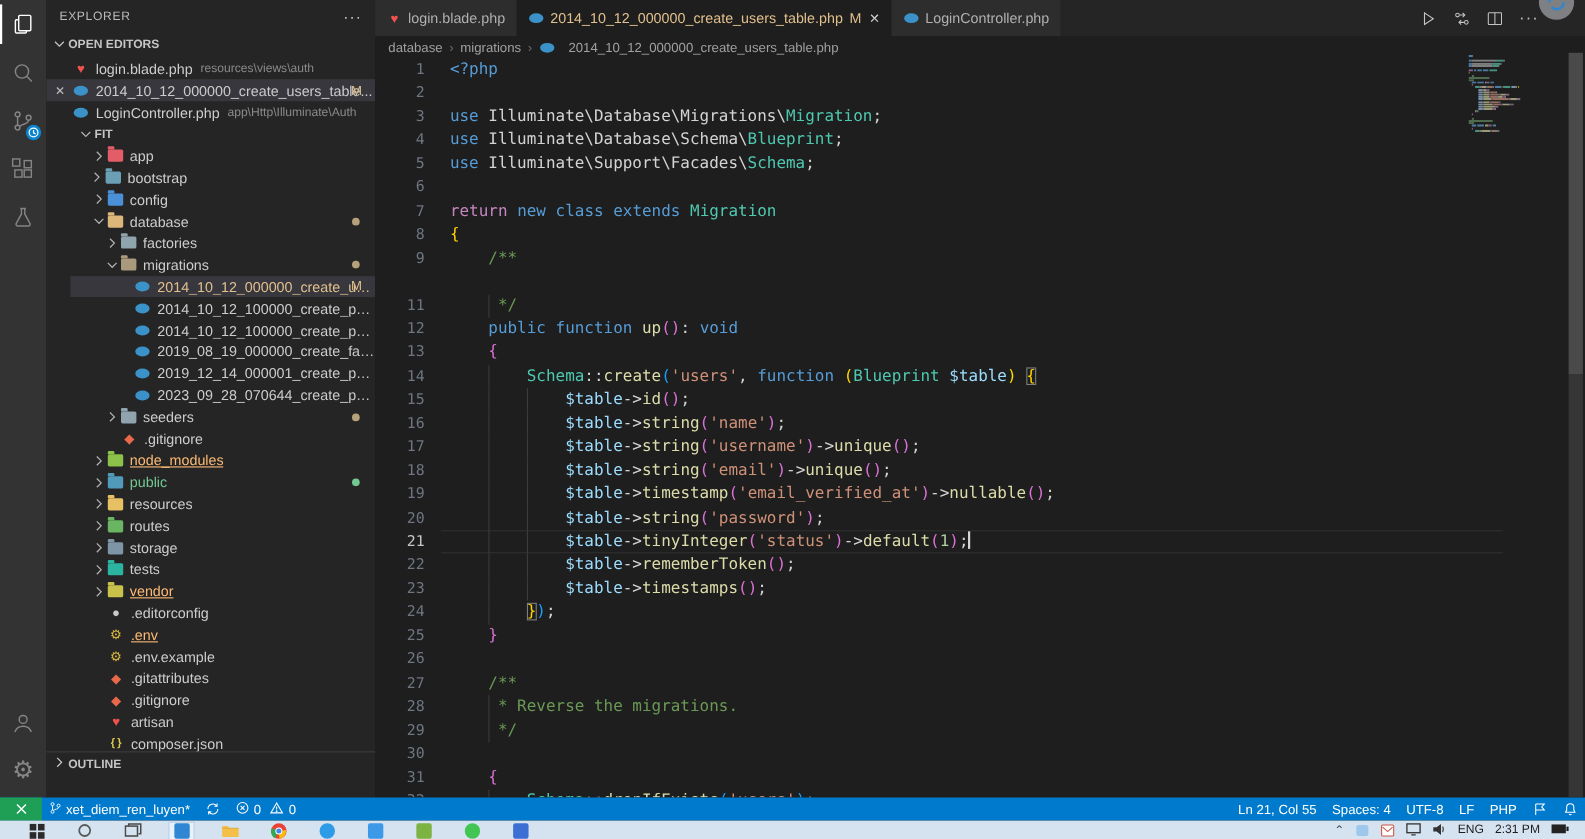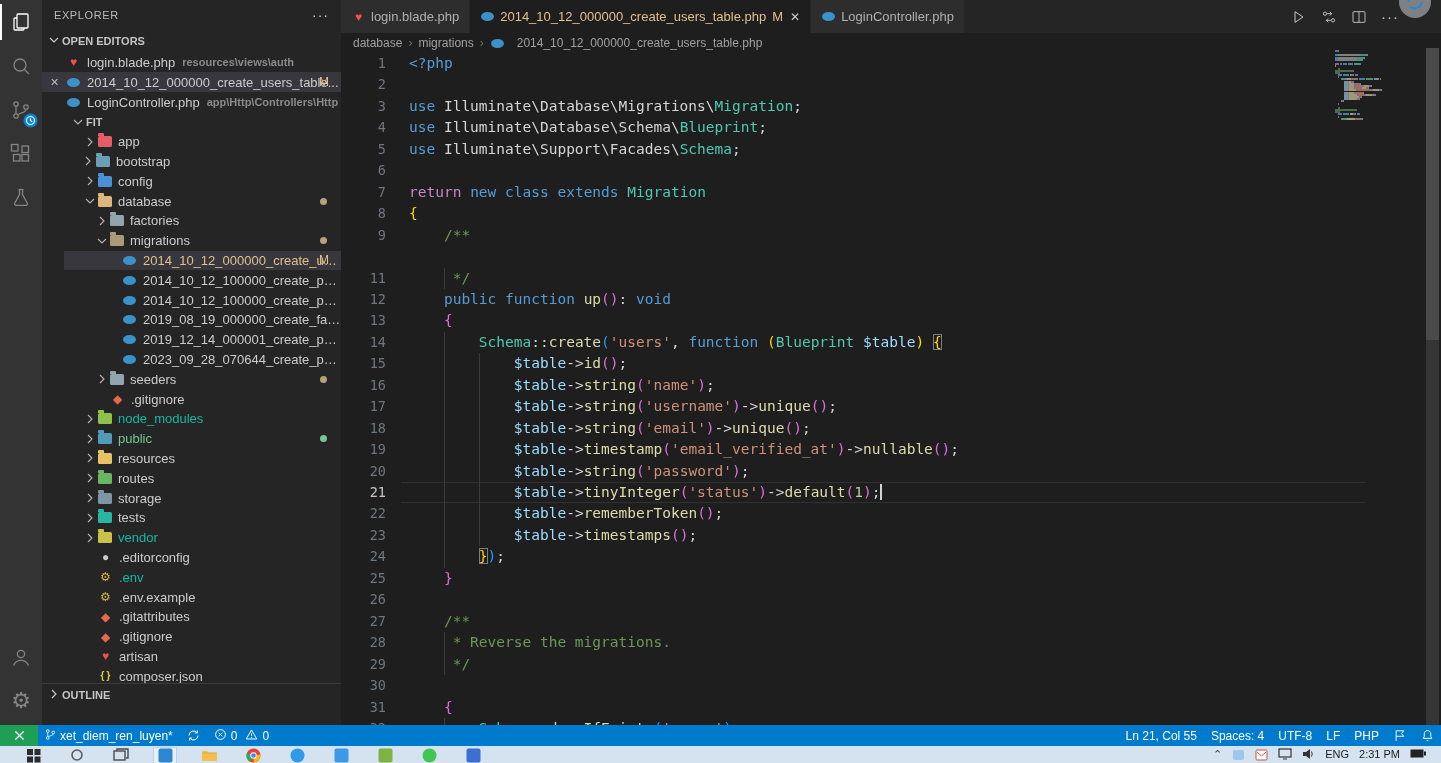--- a/index.html
+++ b/index.html
@@ -17,29 +17,29 @@
 
   
   .sidebar { position:absolute; left:42px; top:0; width:299px; height:725px; background:#252526; color:#cccccc; font-size:13px; overflow:hidden; }
   .sb-title { height:30px; display:flex; align-items:center; padding:0 12px; font-size:11px; letter-spacing:.6px; color:#bbbbbb; }
   .sb-title .more { margin-left:auto; color:#cccccc; font-size:14px; letter-spacing:1px; cursor:pointer; }
   .sect-head { height:22px; display:flex; align-items:center; font-size:11px; font-weight:bold; color:#c5c5c5; padding-left:4px; cursor:pointer; }
   .sect-head svg { flex:none; }
   .oe-row { height:20px; display:flex; align-items:center; padding-left:24px; cursor:pointer; white-space:nowrap; }
   .oe-row.sel { background:#37373d; padding-left:8px; }
   .oe-row .closex { width:16px; color:#bbbbbb; font-size:11px; margin-right:0px; }
-  .oe-row .desc { color:#8a8a8a; font-size:11px; margin-left:7px; overflow:hidden; text-overflow:ellipsis;font-weight:bold; }
+  .oe-row .desc { color:#8a8a8a; font-size:11px; margin-left:7px; overflow:hidden; text-overflow:ellipsis; }
   .tree { position:absolute; left:0; top:112px; right:0;margin-left:22px; }
   .trow { height:19.8px; display:flex; align-items:center; cursor:pointer; white-space:nowrap; position:relative; }
   .trow.sel { background:#37373d; }
   .trow .chev { width:16px; flex:none; display:flex; align-items:center; opacity:.85; }
   .trow .lbl { overflow:hidden; text-overflow:ellipsis; }
   .trow .lbl.root { font-weight:bold; font-size:11px; color:#c5c5c5; }
   .trow .lbl.mod { color:#e2c08d; }
-  .trow .lbl.dim { color:#14b8a6; }
+  .trow .lbl.dim { color:#fdba74;text-decoration:underline; }
   .trow .lbl.green { color:#73c991; }
   .badge-m { position:absolute; right:12px; color:#e2c08d; font-size:12px; }
   .dot { position:absolute; right:14px; width:7px; height:7px; border-radius:50%; }
   .fld { width:14px; height:11px; border-radius:1.5px; position:relative; display:inline-block; margin-right:6px; flex:none; }
   .fld:before { content:""; position:absolute; top:-3px; left:0; width:6px; height:3px; border-radius:1px 1px 0 0; background:inherit; }
   .fic { width:15px; margin-right:6px; flex:none; display:inline-flex; align-items:center; justify-content:center; font-size:12px; line-height:1; }
   .fic .phpoval { width:13px; height:9px; border-radius:50%; background:#3a92c8; display:inline-block; }
   .bot-sect { position:absolute; left:0; right:0; }
   .bot-sect .sect-head { border-top:1px solid #3c3c3c; height:22px; }
 
@@ -173,21 +173,21 @@
             <span class="phpoval"></span>
           </span>
           <span class="lbl mod">2014_10_12_000000_create_users_table...</span>
           <span class="badge-m">M</span>
         </div>
         <div class="oe-row">
           <span class="fic">
             <span class="phpoval"></span>
           </span>
           <span class="lbl ">LoginController.php</span>
-          <span class="desc">app\Http\Controllers\Http</span>
+          <span class="desc">app\Http\Illuminate\Auth</span>
         </div>
       </div>
     <div class="tree" id="tree">
         <div class="trow" style="padding-left:6px">
           <span class="chev">
             <svg width="16" height="16" viewBox="0 0 16 16">
               <path d="M4 6l4 4 4-4" fill="none" stroke="#cccccc" stroke-width="1.1"></path>
             </svg>
           </span>
           <span class="lbl root ">FIT</span>

